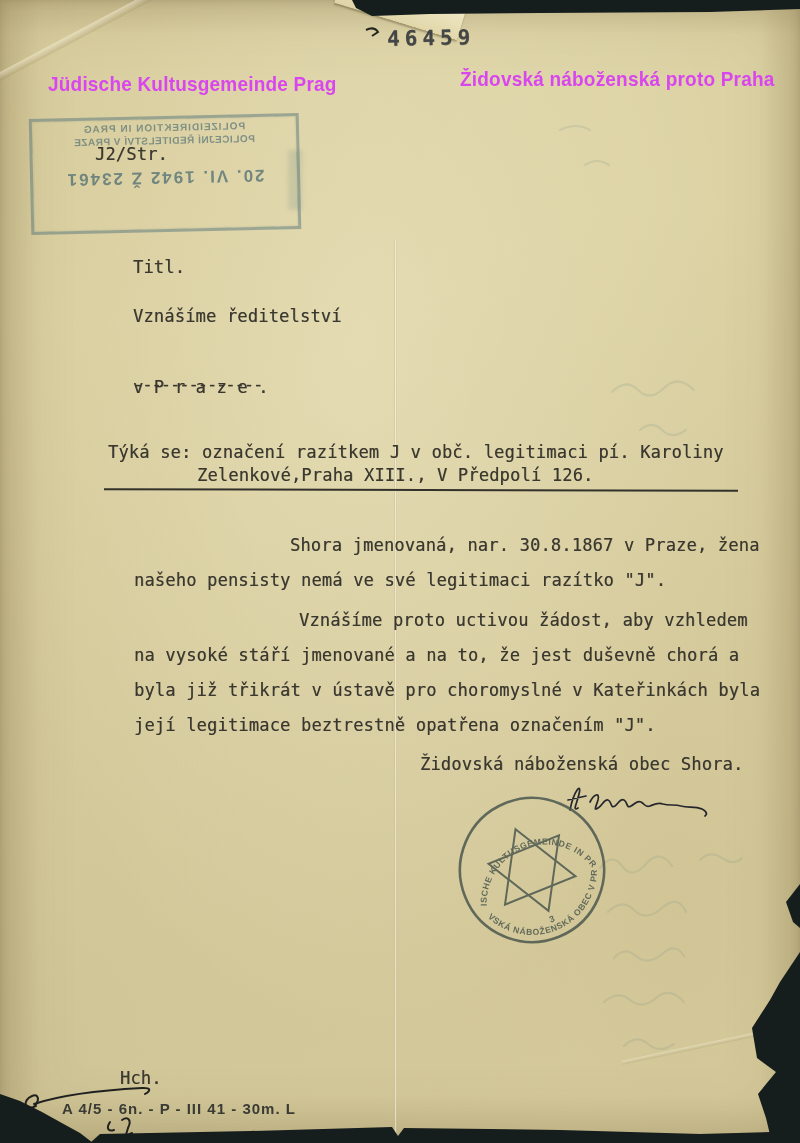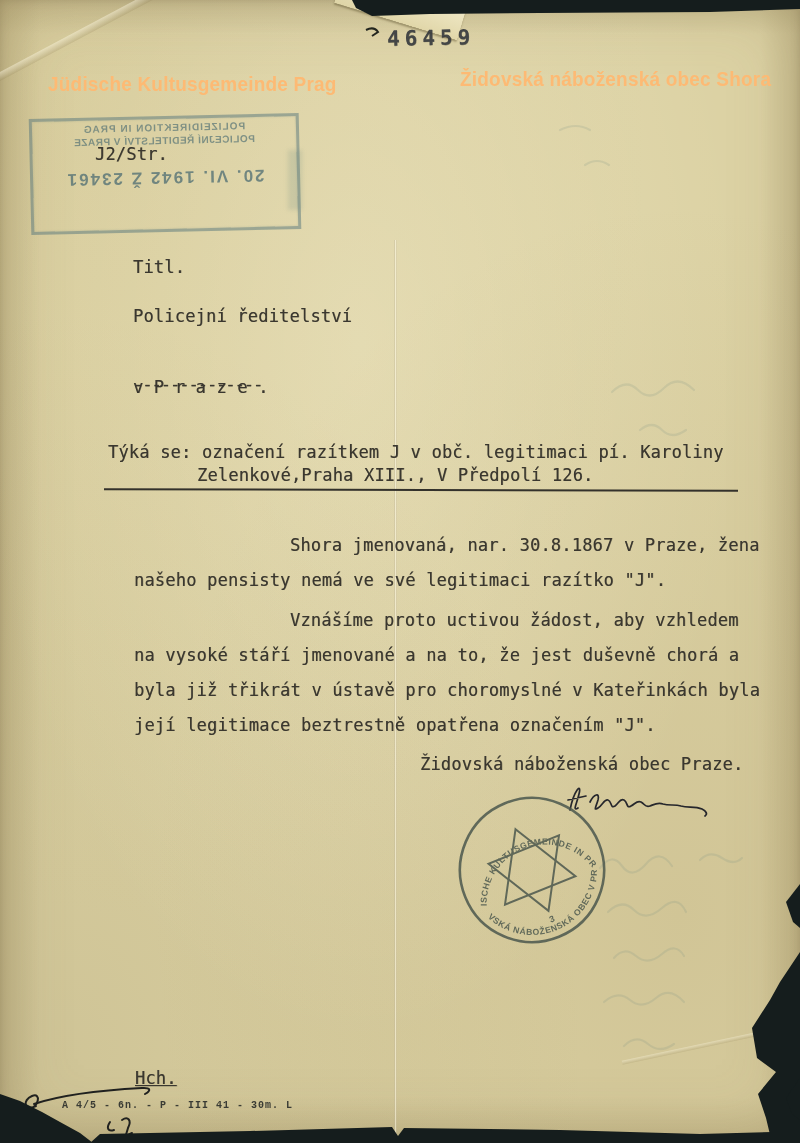--- a/index.html
+++ b/index.html
@@ -14,38 +14,38 @@
       radial-gradient(ellipse at 8% 92%, rgba(150,135,90,.18), transparent 50%),
       linear-gradient(90deg, rgba(140,125,80,.22), transparent 5%, transparent 95%, rgba(140,125,80,.22)),
       linear-gradient(0deg, rgba(140,125,80,.20), transparent 4%, transparent 97%, rgba(120,105,65,.18));
     box-shadow:inset 0 0 70px rgba(120,100,60,.30), inset 0 0 10px rgba(100,88,55,.25);}
   .crease{position:absolute;pointer-events:none;}
   
   .abs{position:absolute;white-space:pre;}
   .tw{font-family:"DejaVu Sans Mono",monospace;font-size:17px;color:#3a372f;
       text-shadow:.4px .4px .3px rgba(55,52,44,.55);letter-spacing:.2px;}
   .print{font-family:"Liberation Sans","DejaVu Sans",sans-serif;font-weight:700;
-         font-size:19px;color:#fdba74;letter-spacing:.2px;transform:scaleY(1.04);}
+         font-size:19px;color:#d946ef;letter-spacing:.2px;transform:scaleY(1.04);}
   
   #policeBox{position:absolute;left:30px;top:116px;width:264px;height:110px;
     border:3px solid rgba(85,118,124,.50);transform:rotate(-1.3deg);
     box-shadow:0 0 2px rgba(85,118,124,.25) inset;}
   #policeBox .mline{position:absolute;width:100%;text-align:center;
     font-family:"Liberation Sans",sans-serif;font-weight:700;
     color:rgba(70,104,112,.62);}
   .mirror{transform:scaleX(-1);}
   .flip{transform:rotate(180deg);}
   
   .rule{position:absolute;background:#33312b;height:2px;}
   
   #seal{position:absolute;left:444px;top:782px;width:176px;height:176px;
         transform:rotate(-22deg);opacity:.85;}
   #seal text{font-family:"Liberation Sans",sans-serif;font-weight:700;fill:#4c584e;}
   
-  .codeline{font-family:Liberation Mono, monospace;font-weight:700;font-size:10px;
+  .codeline{font-family:Liberation Sans, sans-serif;font-weight:700;font-size:15px;
             color:#3a3b34;letter-spacing:1px;}
   svg{display:block;}
   .ghost{opacity:.16;}
 </style>
 </head>
 <body>
 
 <div id="canvas">
   <div id="paper"></div>
 
@@ -69,52 +69,52 @@
       <path d="M604,1002 q14,-12 26,-2 t26,-2 t28,4"></path>
       <path d="M624,1046 q12,-12 24,-2 t26,0"></path>
       <path d="M560,130 q16,-8 30,0 M585,165 q12,-8 24,0"></path>
     </g>
   </svg>
 
   <div class="abs tw" style="left:387px;top:26px;font-size:21px;font-weight:700;letter-spacing:5px;
               color:#30343a;opacity:.88;transform:rotate(-1deg);">46459</div>
 
   <div class="abs print" style="left:48px;top:74px;">Jüdische Kultusgemeinde Prag</div>
-  <div class="abs print" style="left:460px;top:69px;">Židovská náboženská obec Shora</div>
+  <div class="abs print" style="left:460px;top:69px;">Židovská náboženská proto Praha</div>
 
   <div id="policeBox">
     <div class="mline mirror" style="top:3px;font-size:10px;letter-spacing:1px;">POLIZEIDIREKTION IN PRAG</div>
     <div class="mline mirror" style="top:16px;font-size:10px;letter-spacing:.5px;">POLICEJNÍ ŘEDITELSTVÍ V PRAZE</div>
     <div class="mline flip" style="top:48px;font-size:17px;letter-spacing:2px;color:rgba(70,104,112,.72);">20. VI. 1942 Ž 23461</div>
   </div>
 
   <div class="crease" style="left:288px;top:150px;width:14px;height:60px;background:rgba(95,130,120,.18);
               filter:blur(2px);"></div>
 
   <div class="abs tw" style="left:95px;top:144px;text-align:center;">J2/Str.</div>
 
 
   <div class="abs tw" style="left:133px;top:257px;">Titl.</div>
-  <div class="abs tw" style="left:133px;top:306px;">Policejní ředitelství</div>
+  <div class="abs tw" style="left:133px;top:306px;">Vznášíme ředitelství</div>
   <div class="abs tw" style="left:133px;top:377px;">v P r a z e .</div>
   <div class="abs tw" style="left:133px;top:374px;letter-spacing:-1px;">--------------</div>
 
   <div class="abs tw" style="left:108px;top:442px;">Týká se: označení razítkem J v obč. legitimaci pí. Karoliny</div>
   <div class="abs tw" style="left:197px;top:465px;">Zelenkové,Praha XIII., V Předpolí 126.</div>
   <div class="rule" style="left:104px;top:489px;width:634px;transform:rotate(.15deg);"></div>
 
   <div class="abs tw" style="left:290px;top:535px;text-align:center;">Shora jmenovaná, nar. 30.8.1867 v Praze, žena</div>
   <div class="abs tw" style="left:134px;top:570px;">našeho pensisty nemá ve své legitimaci razítko "J".</div>
 
-  <div class="abs tw" style="left:290px;top:610px;">Vznášíme proto uctivou žádost, aby vzhledem</div>
+  <div class="abs tw" style="left:299px;top:610px;">Vznášíme proto uctivou žádost, aby vzhledem</div>
   <div class="abs tw" style="left:134px;top:645px;">na vysoké stáří jmenované a na to, že jest duševně chorá a</div>
   <div class="abs tw" style="left:134px;top:680px;">byla již třikrát v ústavě pro choromyslné v Kateřinkách byla</div>
   <div class="abs tw" style="left:134px;top:715px;">její legitimace beztrestně opatřena označením "J".</div>
 
-  <div class="abs tw" style="left:420px;top:754px;">Židovská náboženská obec Praze.</div>
+  <div class="abs tw" style="left:420px;top:754px;">Židovská náboženská obec Shora.</div>
 
   <svg style="position:absolute;left:562px;top:778px;" width="150" height="50" viewBox="0 0 150 50">
     <g fill="none" stroke="#26272c" stroke-width="1.7" stroke-linecap="round">
       <path d="M8,32 C12,12 20,4 17,16 C15,25 10,34 16,30 M6,22 L24,18"></path>
       <path d="M28,24 C32,16 38,14 36,22 C34,29 31,33 36,30 C41,27 42,21 46,22 C50,23 48,31 53,28 C57,25 58,20 62,22 C66,24 64,31 69,28 C73,26 75,22 79,24 C83,26 83,30 88,28 C93,26 96,24 101,26 C107,28 113,26 119,28 C126,30 133,28 140,31 C144,33 146,36 143,38"></path>
     </g>
   </svg>
 
   <svg id="seal" viewBox="-88 -88 176 176">
     <defs>
@@ -128,21 +128,21 @@
     </g>
     <text font-size="8.6" letter-spacing="0.6">
       <textPath href="#sealTop" startOffset="50%" text-anchor="middle">= JÜDISCHE KULTUSGEMEINDE IN PRAG =</textPath>
     </text>
     <text font-size="8.6" letter-spacing="0.6">
       <textPath href="#sealBot" startOffset="50%" text-anchor="middle">ŽIDOVSKÁ NÁBOŽENSKÁ OBEC V PRAZE</textPath>
     </text>
     <text x="0" y="56" font-size="9" text-anchor="middle">3</text>
   </svg>
 
-  <div class="abs tw" style="left:135px;top:1068px;text-decoration:underline;">Hch.</div>
+  <div class="abs tw" style="left:120px;top:1068px;">Hch.</div>
 
   <div class="abs codeline" style="left:62px;top:1100px;">A 4/5 - 6n. - P - III 41 - 30m. L</div>
 
   <svg style="position:absolute;left:14px;top:1078px;" width="180" height="64" viewBox="0 0 180 64">
     <g fill="none" stroke="#20211f" stroke-width="2" stroke-linecap="round">
       <path d="M22,28 C10,34 8,22 18,18 C28,14 24,30 16,30"></path>
       <path d="M20,26 C50,16 90,12 128,10 C136,9.5 138,12 131,16"></path>
       <path d="M96,44 c -4,6 -2,10 4,8"></path>
       <path d="M108,42 c 6,-4 10,0 6,8 l -3,10 M112,58 l 6,-3"></path>
     </g>

